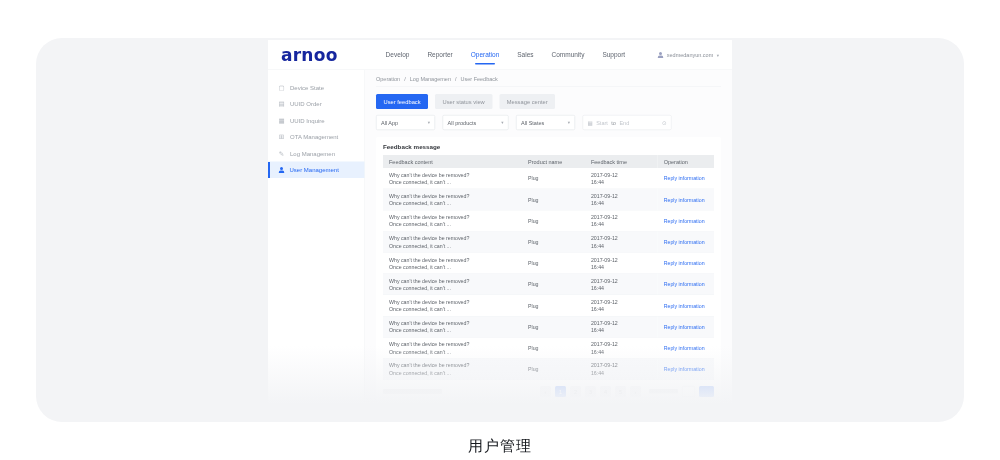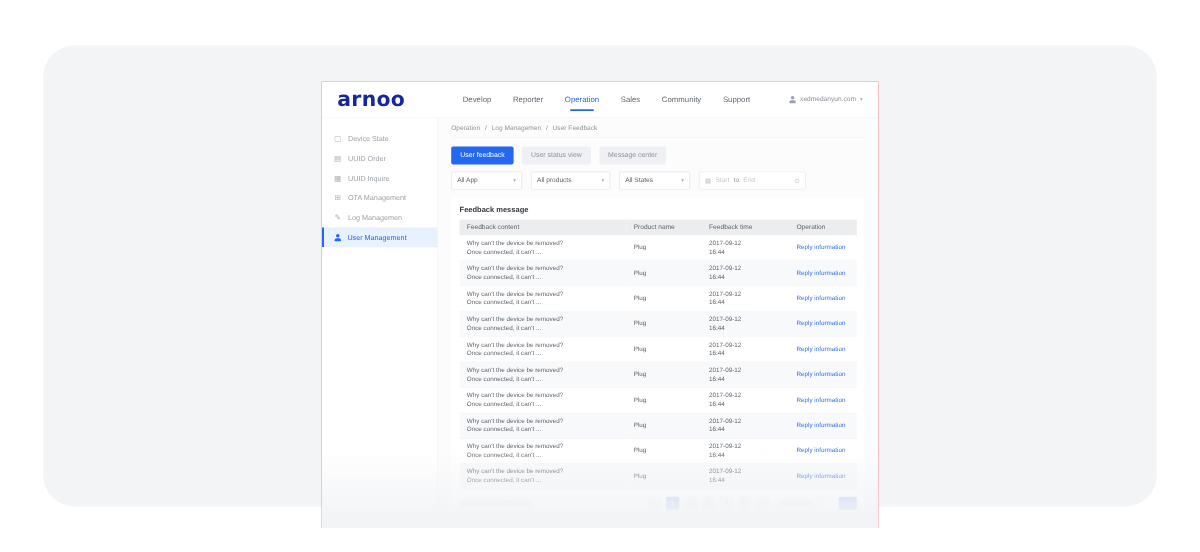--- a/index.html
+++ b/index.html
@@ -6,21 +6,21 @@
   html,body { width:1000px; height:460px; background:#ffffff; font-family:"Liberation Sans", sans-serif; overflow:hidden; }
   .page { position:relative; width:1000px; height:460px; }
 
   
   .card { position:absolute; left:36px; top:38px; width:928px; height:384px; border-radius:26px; background:#f3f4f6; }
 
   
   .caption { position:absolute; left:0; right:0; bottom:4px; text-align:center; font-size:15px; color:#15181d; letter-spacing:1px; }
 
   
-  .app-viewport { position:absolute; left:268px; top:68px; width:464px; height:372px; overflow:hidden; background:#ef4444; }
+  .app-viewport { position:absolute; left:268px; top:40px; width:464px; height:372px; overflow:hidden; background:#701a75; }
   .app-inner { width:928px; height:744px; transform:scale(0.5); transform-origin:top left; background:#ffffff; }
   .bottom-fade { position:absolute; left:0; right:0; bottom:0; height:66px; background:linear-gradient(to bottom, rgba(243,244,246,0), #f3f4f6 88%); pointer-events:none; }
 
   
   .topnav { height:60px; display:flex; align-items:center; padding:0 26px; border-bottom:1px solid #eef0f2; background:#fff; }
   .logo { font-size:34px; font-weight:bold; color:#16269e; letter-spacing:0.5px; font-family:"DejaVu Sans", sans-serif; }
   .menu { display:flex; gap:36px; margin-left:96px; }
   .menu-item { position:relative; font-size:13px; color:#606670; cursor:pointer; padding:6px 0; }
   .menu-item.active { color:#2467f2; }
   .menu-item.active::after { content:""; position:absolute; left:15%; right:15%; bottom:-6px; height:3px; border-radius:2px; background:#2467f2; }
@@ -357,13 +357,14 @@
               <button class="pg-go"></button>
             </div>
           </div>
 
         </div>
       </div>
     </div>
     <div class="bottom-fade"></div>
   </div>
 
+  <div class="caption">用户管理</div>
 </div>
 
 </body></html>

